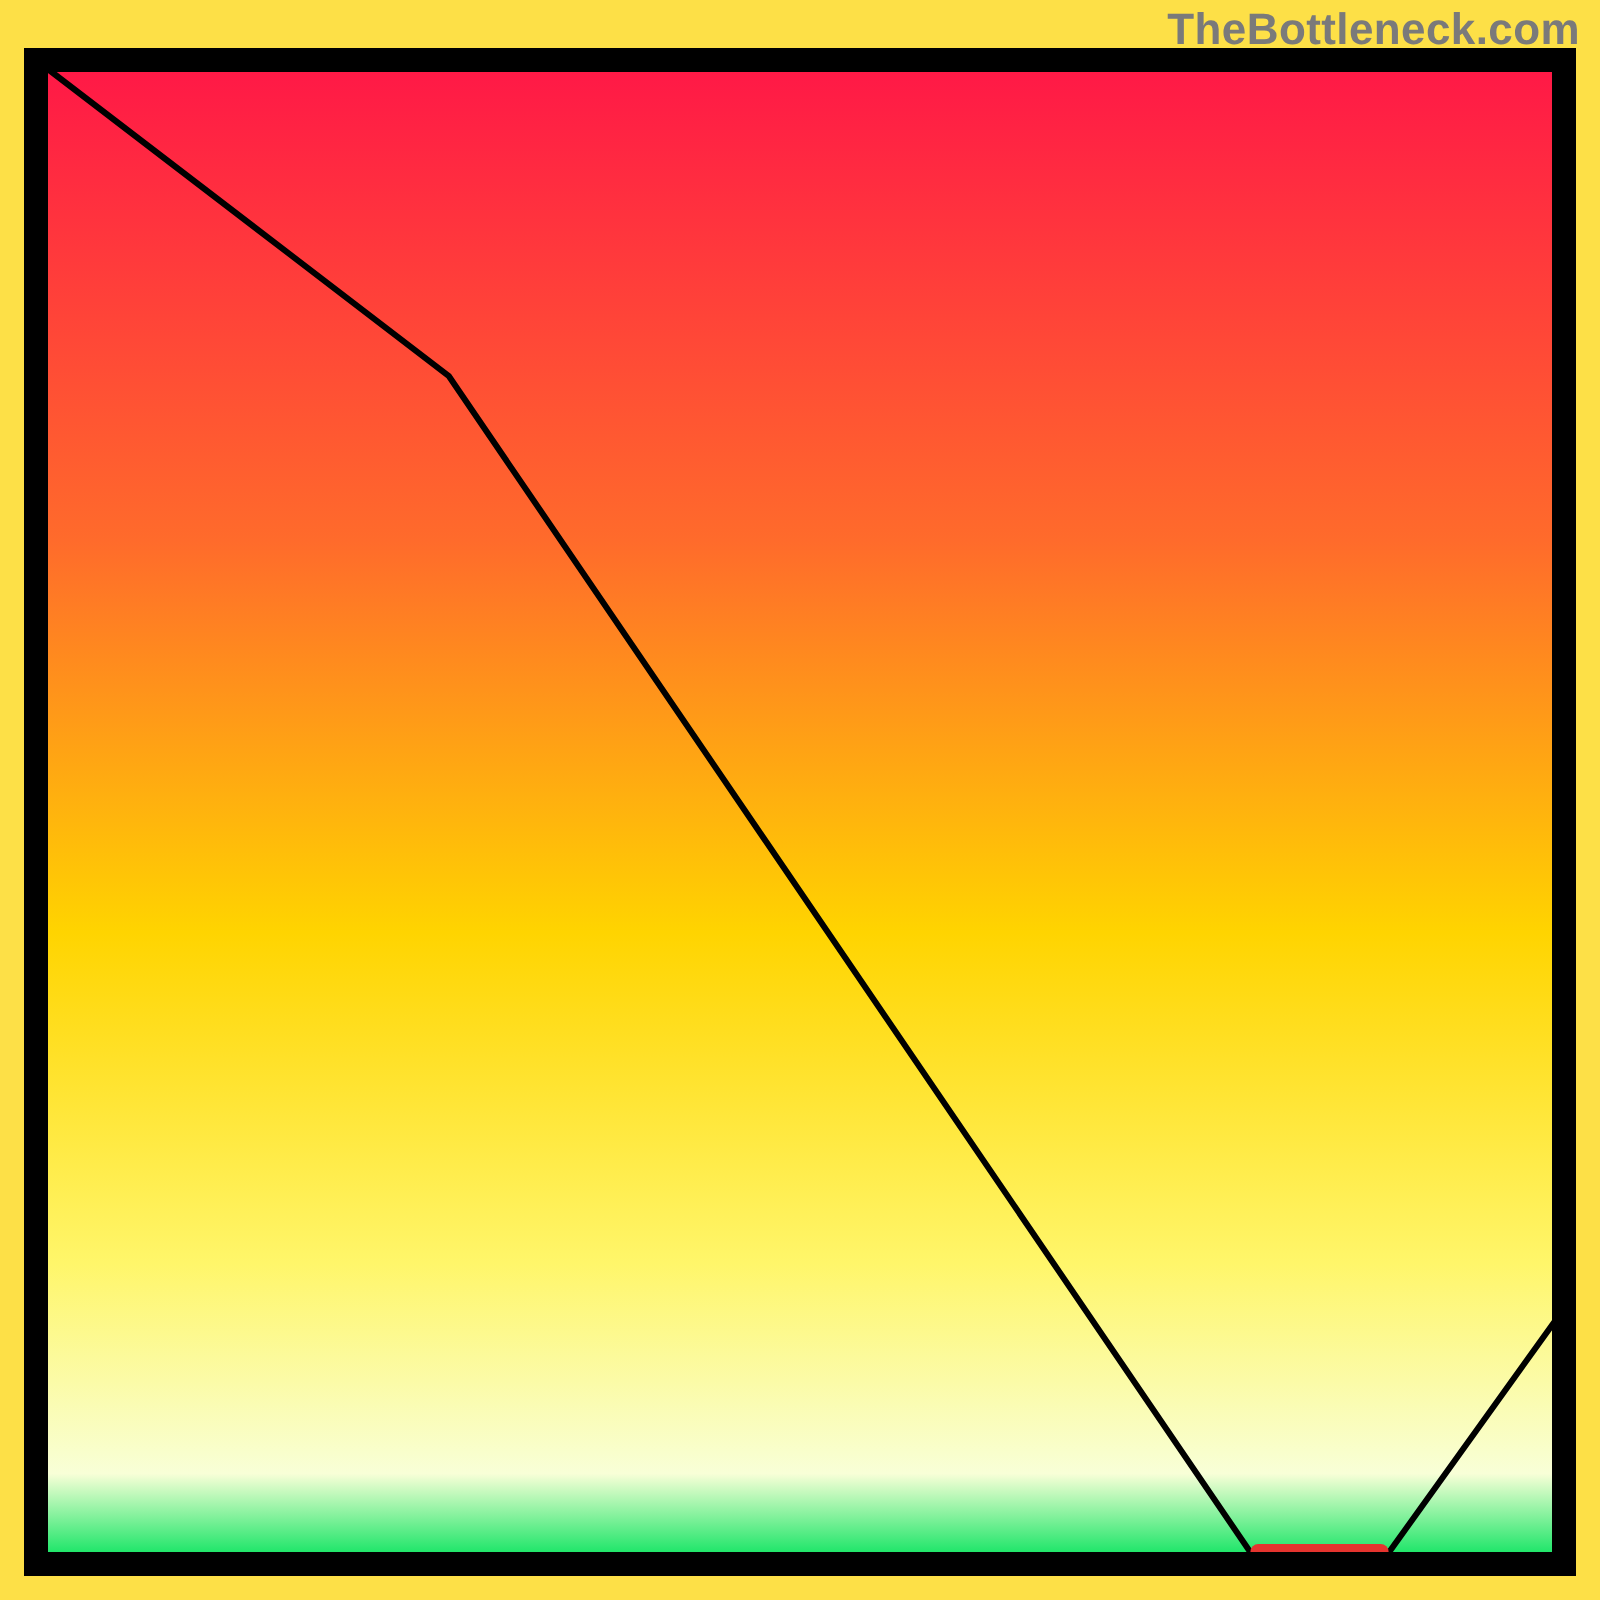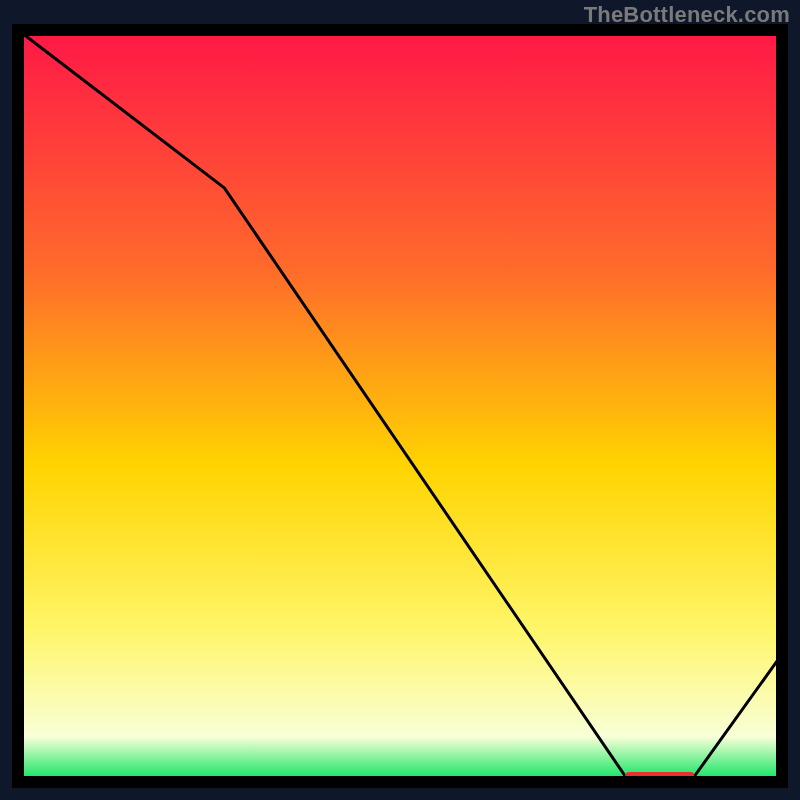--- a/index.html
+++ b/index.html
@@ -8,21 +8,21 @@
     width: 800px;
     height: 800px;
     overflow: hidden;
     background: #ffffff;
     font-family: Arial, Helvetica, sans-serif;
   }
   .outer {
     position: relative;
     width: 800px;
     height: 800px;
-    background: #0f172a;
+    background: #fde047;
   }
   .watermark {
     position: absolute;
     top: 2px;
     right: 10px;
     font-size: 22px;
     font-weight: 600;
     color: #7a7a7a;
     letter-spacing: 0.2px;
     user-select: none;

